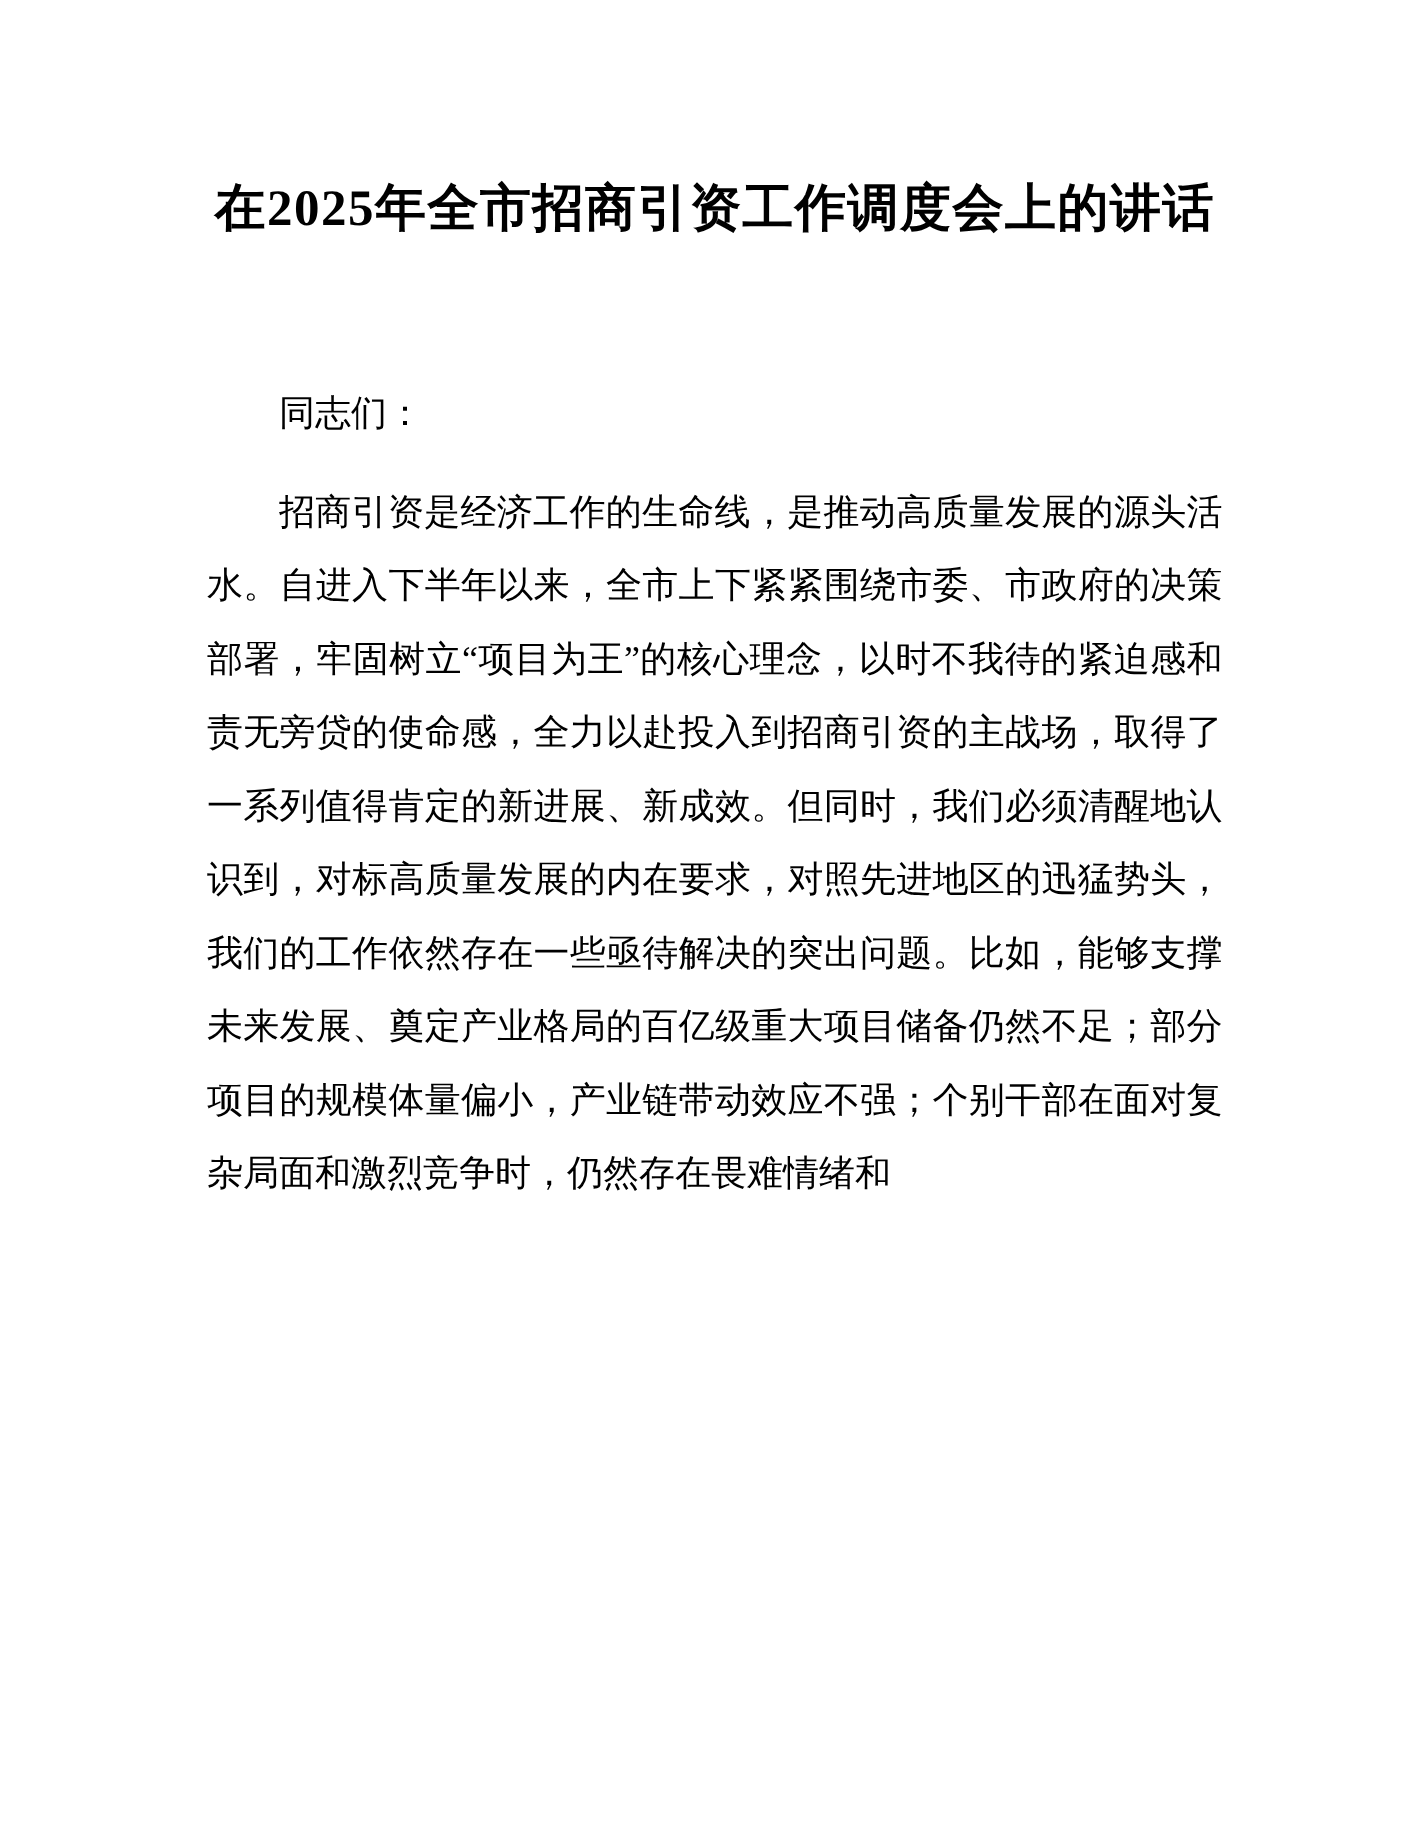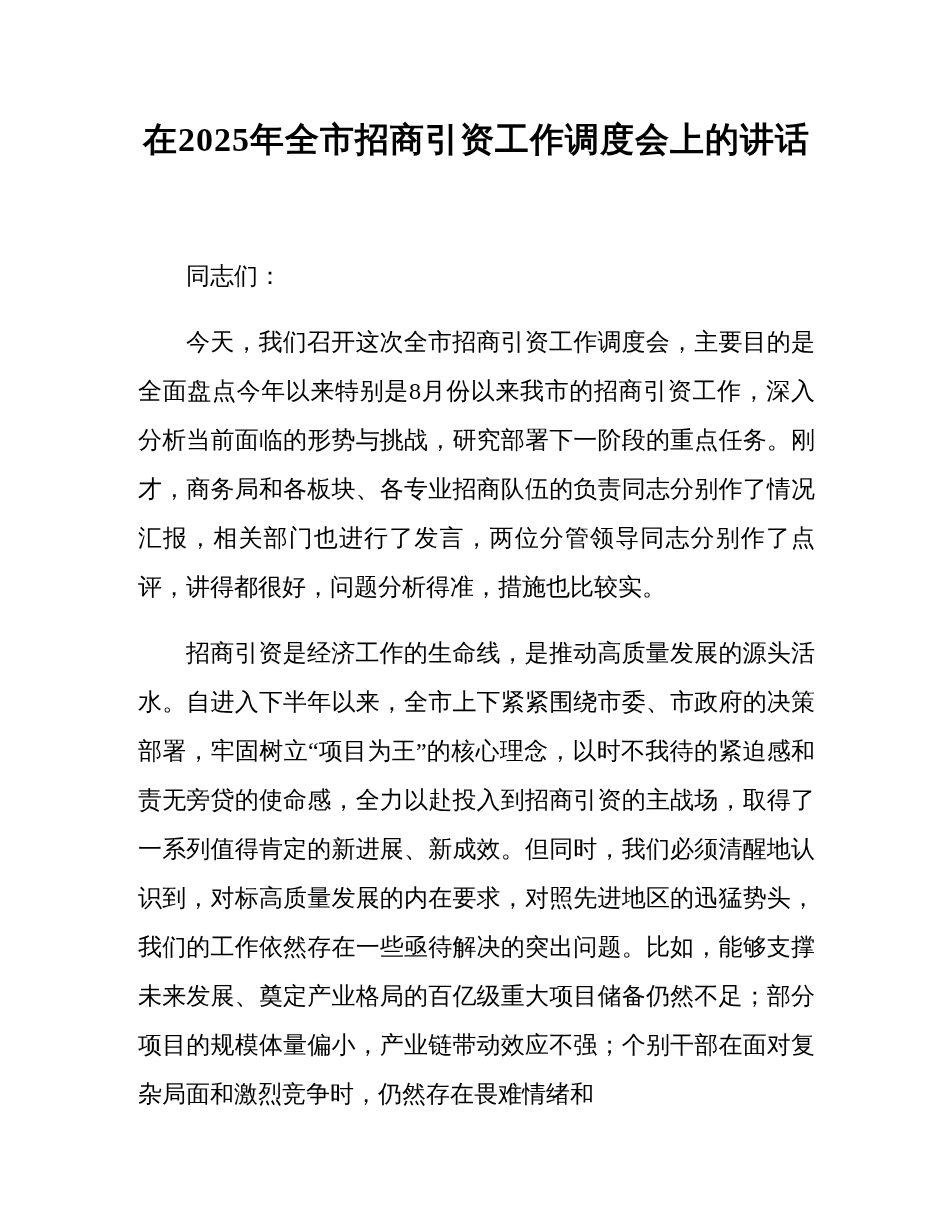--- a/index.html
+++ b/index.html
@@ -42,17 +42,16 @@
 </style>
 </head>
 <body>
 
 <div class="page">
   <h1 class="doc-title">在2025年全市招商引资工作调度会上的讲话</h1>
 
   <div class="doc-body">
     <p class="salutation">同志们：</p>
 
-    <p>今天，我们召开这次全市招商引资工作调度会，主要目的是全面盘点今年以来特别是8月份以来我市的招商引资工作，深入分析当前面临的形势与挑战，研究部署下一阶段的重点任务。刚才，商务局和各板块、各专业招商队伍的负责同志分别作了情况汇报，相关部门也进行了发言，两位分管领导同志分别作了点评，讲得都很好，问题分析得准，措施也比较实。</p>
 
     <p>招商引资是经济工作的生命线，是推动高质量发展的源头活水。自进入下半年以来，全市上下紧紧围绕市委、市政府的决策部署，牢固树立“项目为王”的核心理念，以时不我待的紧迫感和责无旁贷的使命感，全力以赴投入到招商引资的主战场，取得了一系列值得肯定的新进展、新成效。但同时，我们必须清醒地认识到，对标高质量发展的内在要求，对照先进地区的迅猛势头，我们的工作依然存在一些亟待解决的突出问题。比如，能够支撑未来发展、奠定产业格局的百亿级重大项目储备仍然不足；部分项目的规模体量偏小，产业链带动效应不强；个别干部在面对复杂局面和激烈竞争时，仍然存在畏难情绪和</p>
   </div>
 </div>
 
 </body></html>

